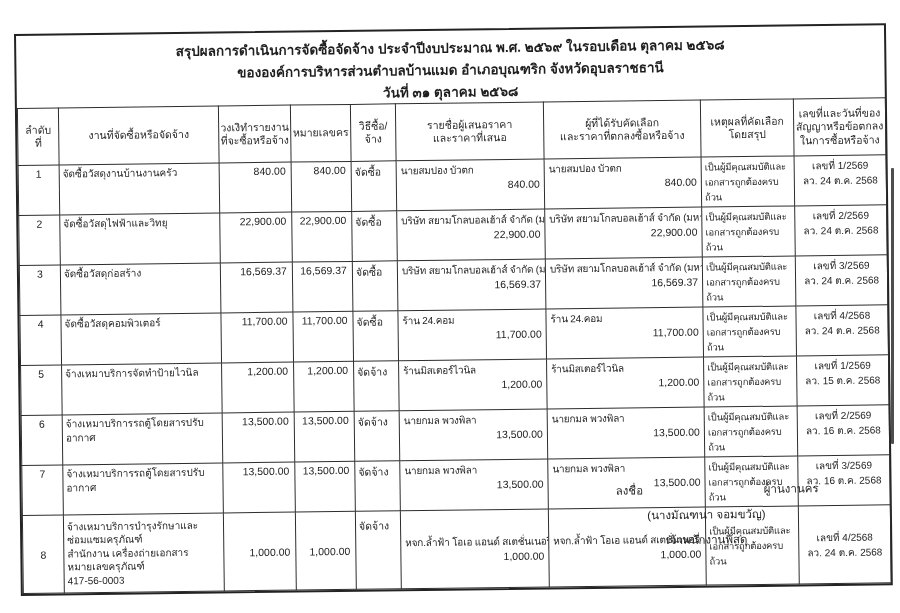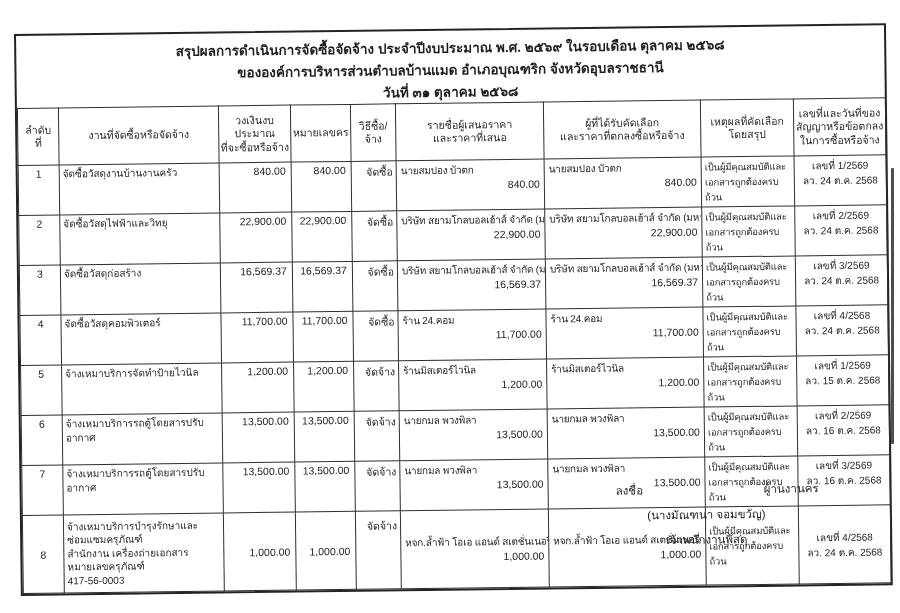--- a/index.html
+++ b/index.html
@@ -33,21 +33,21 @@
     text-align:center;vertical-align:middle;white-space:pre-line;
     line-height:13.5px;height:54px;font-size:10.5px;padding:1px 1px;
   }
   tr.r{height:33px;}
   tr.tall{height:78px;}
   tr.tall td{vertical-align:middle;}
   tr.tall td.c-method{vertical-align:top;padding-top:6px;}
   .c-no{text-align:center;}
   .c-work{white-space:pre-line;line-height:13.5px;font-size:10px;}
   .c-num{text-align:right;padding-right:5px;}
-  .c-method{text-align:right;}
+  .c-method{text-align:left;}
   .c-party .pname{
     padding-left:1px;line-height:15px;white-space:nowrap;
     font-size:10px;letter-spacing:-0.2px;
   }
   .c-party .pamt{text-align:right;line-height:15px;padding-right:1px;}
   .c-reason{
     white-space:pre-line;line-height:15px;font-size:9.5px;
     letter-spacing:-0.2px;
   }
   .c-contract{text-align:center;line-height:15px;font-size:10px;}
@@ -84,21 +84,21 @@
           <col style="width:148px">
         <col style="width:157px">
           <col style="width:93px">
           <col style="width:92px">
       </colgroup>
       <thead>
         <tr>
           <th>ลำดับ
 ที่</th>
           <th>งานที่จัดซื้อหรือจัดจ้าง</th>
-          <th>วงเงินงบประมาณ
+          <th>วงเงิทำรายงาน
 ที่จะซื้อหรือจ้าง</th>
           <th>หมายเลขคร</th>
           <th>วิธีซื้อ/จ้าง</th>
           <th>รายชื่อผู้เสนอราคา
 และราคาที่เสนอ</th>
           <th>ผู้ที่ได้รับคัดเลือก
 และราคาที่ตกลงซื้อหรือจ้าง</th>
           <th>เหตุผลที่คัดเลือก
 โดยสรุป</th>
           <th>เลขที่และวันที่ของ

